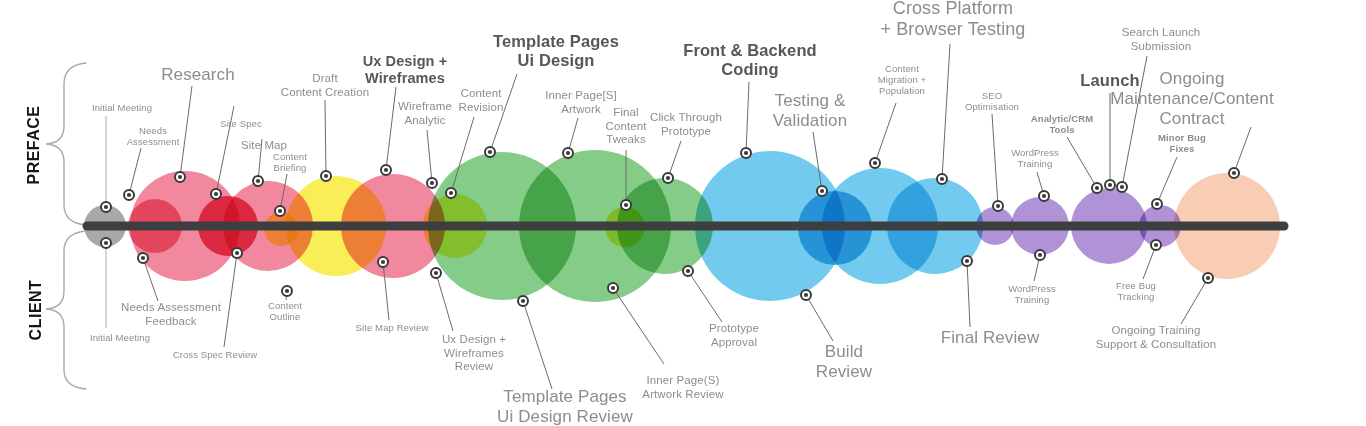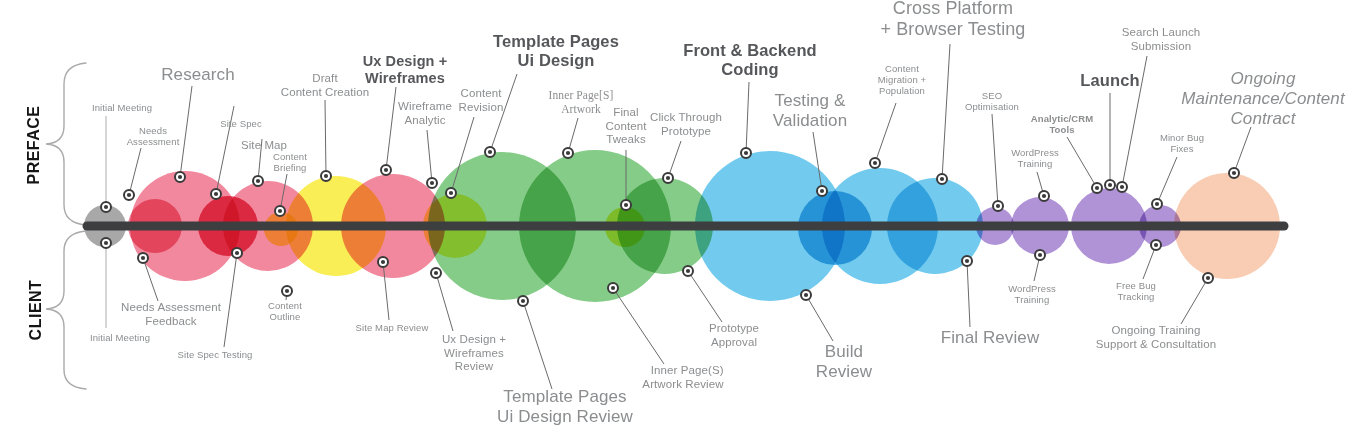--- a/index.html
+++ b/index.html
@@ -197,21 +197,21 @@
       <div class="lbl md" style="left: 325px; top: 86px;">Draft
 Content Creation</div>
       <div class="lbl bold" style="left: 405px; top: 70px;">Ux Design +
 Wireframes</div>
       <div class="lbl md" style="left: 425px; top: 114px;">Wireframe
 Analytic</div>
       <div class="lbl md" style="left: 481px; top: 101px;">Content
 Revision</div>
       <div class="lbl boldlg" style="left: 556px; top: 51px;">Template Pages
 Ui Design</div>
-      <div class="lbl md" style="left: 581px; top: 103px; font-family: Liberation Serif, serif;">Inner Page[S]
+      <div class="lbl md" style="left: 581px; top: 103px;">Inner Page[S]
 Artwork</div>
       <div class="lbl md" style="left: 626px; top: 126px;">Final
 Content
 Tweaks</div>
       <div class="lbl md" style="left: 686px; top: 125px;">Click Through
 Prototype</div>
       <div class="lbl boldlg" style="left: 750px; top: 60px;">Front &amp; Backend
 Coding</div>
       <div class="lbl lg" style="left: 810px; top: 111px;">Testing &amp;
 Validation</div>
@@ -222,38 +222,38 @@
 + Browser Testing</div>
       <div class="lbl sm" style="left: 992px; top: 101px;">SEO
 Optimisation</div>
       <div class="lbl sm" style="left: 1035px; top: 158px;">WordPress
 Training</div>
       <div class="lbl sm" style="left: 1062px; top: 124px; font-weight: bold;">Analytic/CRM
 Tools</div>
       <div class="lbl boldlg" style="left: 1110px; top: 81px;">Launch</div>
       <div class="lbl md" style="left: 1161px; top: 40px;">Search Launch
 Submission</div>
-      <div class="lbl sm" style="left: 1182px; top: 143px;">Minor Bug
+      <div class="lbl sm" style="left: 1182px; top: 143px; font-weight: bold;">Minor Bug
 Fixes</div>
-      <div class="lbl lg" style="left: 1263px; top: 99px; font-style: italic;">Ongoing
+      <div class="lbl lg" style="left: 1192px; top: 99px;">Ongoing
 Maintenance/Content
 Contract</div>
       <div class="lbl sm" style="left: 120px; top: 338px;">Initial Meeting</div>
       <div class="lbl md" style="left: 171px; top: 315px;">Needs Assessment
 Feedback</div>
-      <div class="lbl sm" style="left: 215px; top: 355px;">Site Spec Testing</div>
+      <div class="lbl sm" style="left: 215px; top: 355px;">Cross Spec Review</div>
       <div class="lbl sm" style="left: 285px; top: 311px;">Content
 Outline</div>
       <div class="lbl sm" style="left: 392px; top: 328px;">Site Map Review</div>
       <div class="lbl md" style="left: 474px; top: 353px;">Ux Design +
 Wireframes
 Review</div>
       <div class="lbl lg" style="left: 565px; top: 407px;">Template Pages
 Ui Design Review</div>
-      <div class="lbl md" style="left: 683px; top: 378px; text-align: right;">Inner Page(S)
+      <div class="lbl md" style="left: 683px; top: 388px;">Inner Page(S)
 Artwork Review</div>
       <div class="lbl md" style="left: 734px; top: 336px;">Prototype
 Approval</div>
       <div class="lbl lg" style="left: 844px; top: 362px;">Build
 Review</div>
       <div class="lbl lg" style="left: 990px; top: 338px;">Final Review</div>
       <div class="lbl sm" style="left: 1032px; top: 294px;">WordPress
 Training</div>
       <div class="lbl sm" style="left: 1136px; top: 291px;">Free Bug
 Tracking</div>

